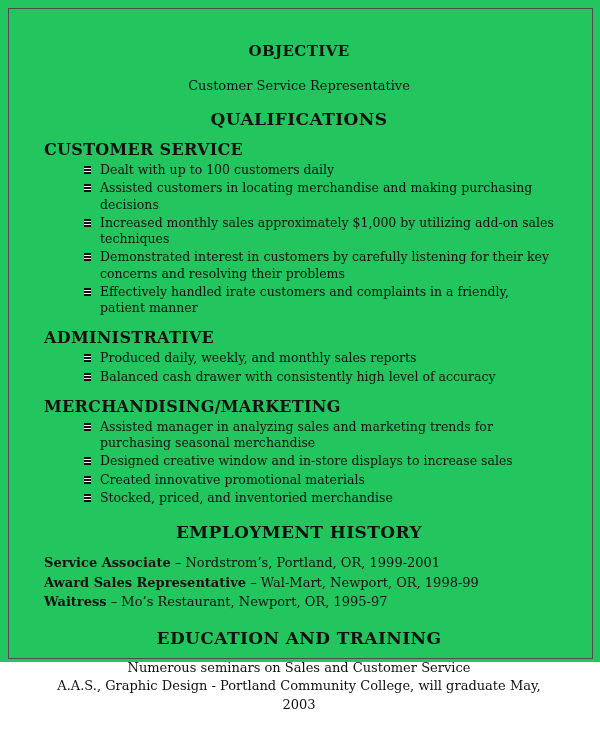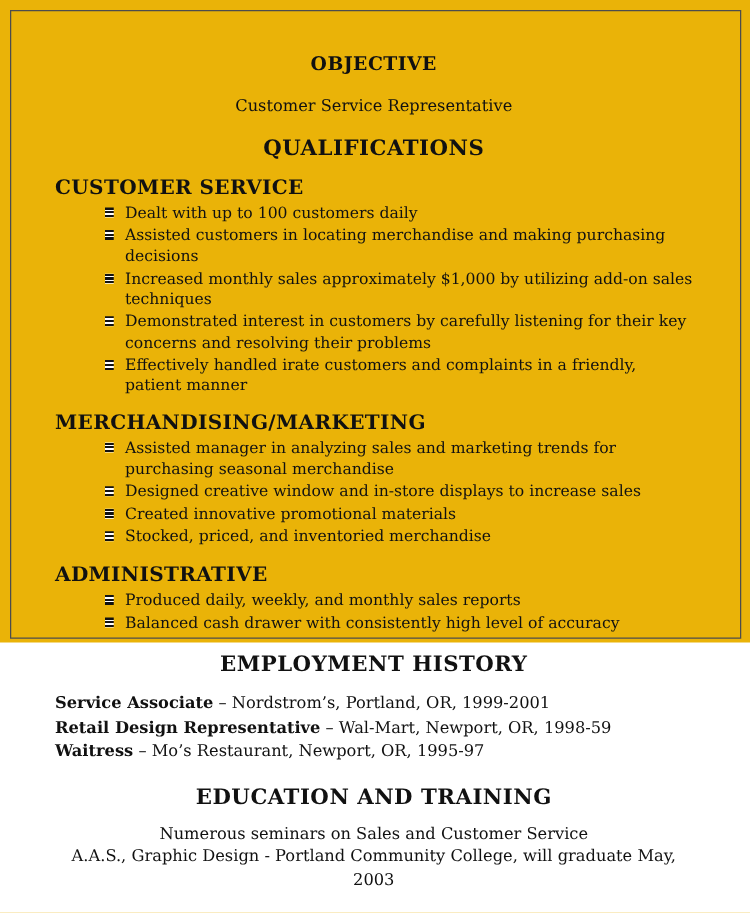--- a/index.html
+++ b/index.html
@@ -10,23 +10,23 @@
   body {
     width: 600px;
     height: 730px;
     font-family: "DejaVu Serif", "Liberation Serif", serif;
     color: #111111;
     overflow: hidden;
   }
   .page {
     position: relative;
     width: 600px;
-    height: 514px;
+    height: 662px;
     box-sizing: border-box;
-    background: #eab308;
+    background: #22c55e;
   }
   .page-frame {
     position: absolute;
     top: 8px;
     left: 8px;
     right: 7px;
     bottom: 3px;
     border: 1px solid #4d4d4d;
     pointer-events: none;
   }
@@ -121,55 +121,55 @@
           <div class="bullet-row">
             <span class="bullet"></span>
             <span class="bullet-text">Demonstrated interest in customers by carefully listening for their key concerns and resolving their problems</span>
           </div>
           <div class="bullet-row">
             <span class="bullet"></span>
             <span class="bullet-text">Effectively handled irate customers and complaints in a friendly, patient manner</span>
           </div>
         </div>
         <div class="section">
+          <div class="section-title">ADMINISTRATIVE</div>
+          <div class="bullet-row">
+            <span class="bullet"></span>
+            <span class="bullet-text">Produced daily, weekly, and monthly sales reports</span>
+          </div>
+          <div class="bullet-row">
+            <span class="bullet"></span>
+            <span class="bullet-text">Balanced cash drawer with consistently high level of accuracy</span>
+          </div>
+        </div>
+        <div class="section">
           <div class="section-title">MERCHANDISING/MARKETING</div>
           <div class="bullet-row">
             <span class="bullet"></span>
             <span class="bullet-text">Assisted manager in analyzing sales and marketing trends for purchasing seasonal merchandise</span>
           </div>
           <div class="bullet-row">
             <span class="bullet"></span>
             <span class="bullet-text">Designed creative window and in-store displays to increase sales</span>
           </div>
           <div class="bullet-row">
             <span class="bullet"></span>
             <span class="bullet-text">Created innovative promotional materials</span>
           </div>
           <div class="bullet-row">
             <span class="bullet"></span>
             <span class="bullet-text">Stocked, priced, and inventoried merchandise</span>
           </div>
         </div>
-        <div class="section">
-          <div class="section-title">ADMINISTRATIVE</div>
-          <div class="bullet-row">
-            <span class="bullet"></span>
-            <span class="bullet-text">Produced daily, weekly, and monthly sales reports</span>
-          </div>
-          <div class="bullet-row">
-            <span class="bullet"></span>
-            <span class="bullet-text">Balanced cash drawer with consistently high level of accuracy</span>
-          </div>
-        </div>
       </div>
 
     <h2 class="h-big">EMPLOYMENT HISTORY</h2>
     <div id="jobs">
         <div class="job-row"><span class="job-title">Service Associate</span><span class="job-details"> – Nordstrom’s, Portland, OR, 1999-2001</span></div>
-        <div class="job-row"><span class="job-title">Retail Design Representative</span><span class="job-details"> – Wal-Mart, Newport, OR, 1998-59</span></div>
+        <div class="job-row"><span class="job-title">Award Sales Representative</span><span class="job-details"> – Wal-Mart, Newport, OR, 1998-99</span></div>
         <div class="job-row"><span class="job-title">Waitress</span><span class="job-details"> – Mo’s Restaurant, Newport, OR, 1995-97</span></div>
       </div>
 
     <h2 class="h-big">EDUCATION AND TRAINING</h2>
     <div id="edu">
         <div class="edu-line">Numerous seminars on Sales and Customer Service</div>
         <div class="edu-line">A.A.S., Graphic Design - Portland Community College, will graduate May, 2003</div>
       </div>
 
   </div>

